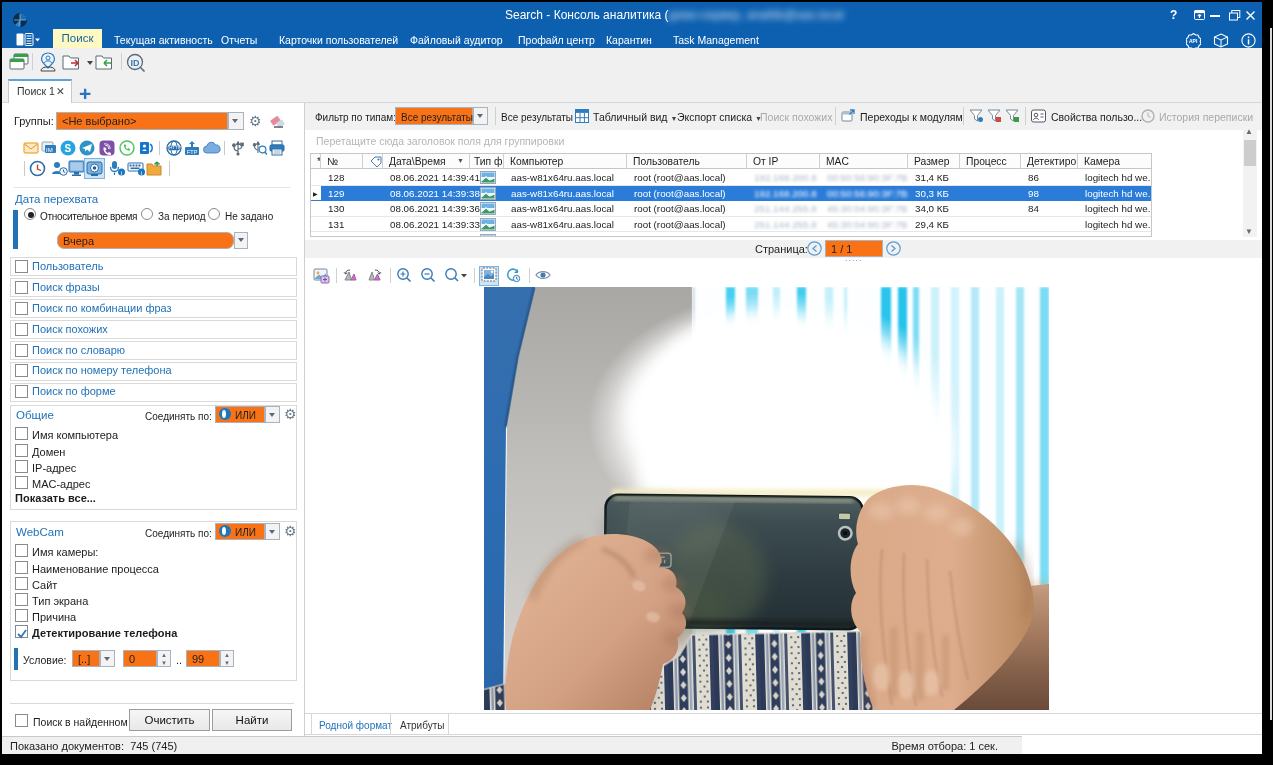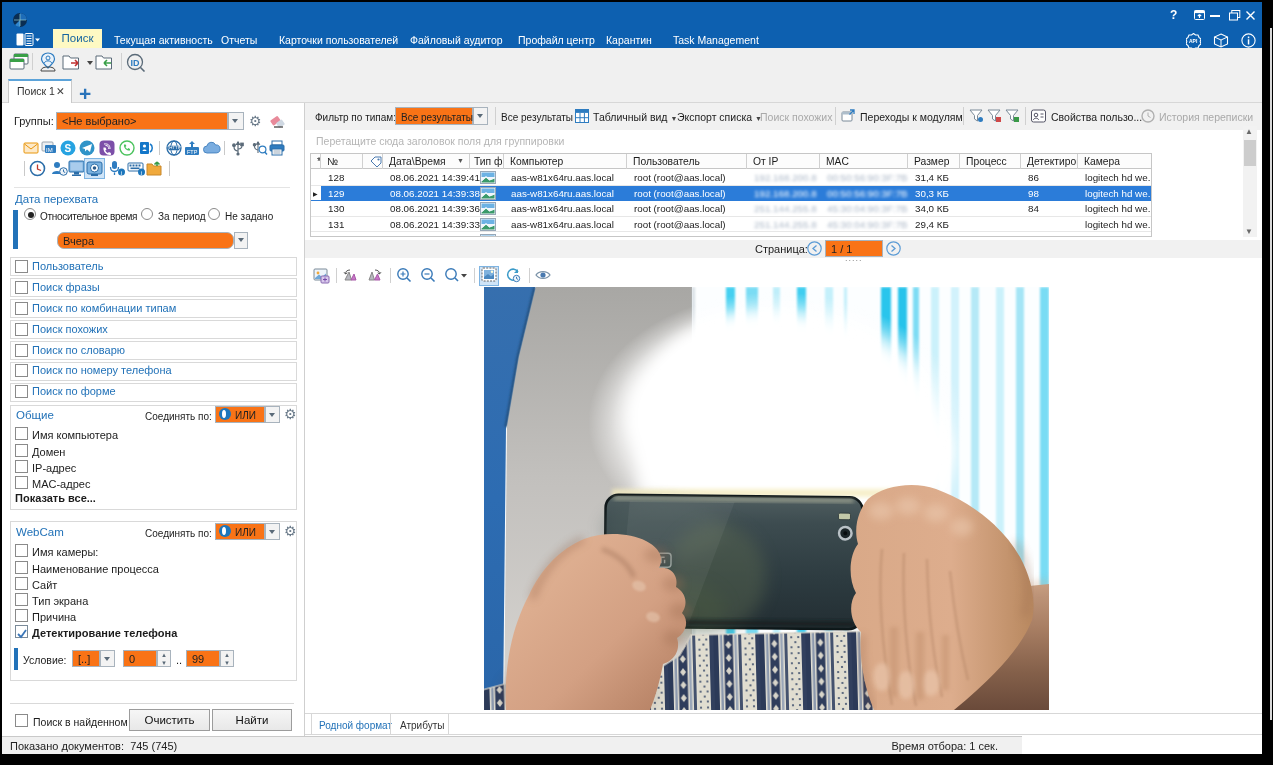--- a/index.html
+++ b/index.html
@@ -60,20 +60,21 @@
   <div class="abs menubar"></div>
   <div class="abs toolbar"></div>
   <div class="abs tabstrip"></div>
   <svg class="abs" style="left:11px;top:11px;" width="14" height="14">
         <circle cx="7" cy="7" r="7" fill="#0a2d52"></circle>
         <path d="M7 0 A7 7 0 0 1 14 7 L7 7 Z" fill="#1d6cb8"></path>
         <path d="M2 12 A7 7 0 0 0 7 14 L7 7 Z" fill="#2e86d0"></path>
         <line x1="7" y1="1" x2="7" y2="13" stroke="#9cc" stroke-width="0.7"></line>
         <line x1="1" y1="7" x2="13" y2="7" stroke="#9cc" stroke-width="0.7"></line>
       </svg>
+  <div class="abs ttxt" style="left:503px;top:6px;">Search - Консоль аналитика (<span style="filter:blur(3px);color:rgba(235,242,250,0.85);">демо-сервер, analitik@aas.local</span></div>
 
   <div class="abs ttxt" style="left:1168px;top:6px;font-weight:bold;">?</div>
   <svg class="abs" style="left:1192px;top:8px;" width="11" height="10">
         <rect x="0.5" y="0.5" width="10" height="9" rx="1" fill="none" stroke="#fff"></rect>
         <rect x="0.5" y="0.5" width="10" height="2.6" fill="#fff"></rect>
         <path d="M5.5 8 L5.5 4.5 M5.5 4.5 l-1.7 1.7 M5.5 4.5 l1.7 1.7" stroke="#fff" stroke-width="1.1" fill="none"></path>
       </svg>
   <div class="abs" style="left:1208px;top:13px;width:10px;height:2px;background:#fff;"></div>
   <svg class="abs" style="left:1227px;top:8px;" width="12" height="11">
         <rect x="2.8" y="0.5" width="8" height="7" fill="none" stroke="#fff"></rect>
@@ -316,21 +317,21 @@
     <div class="abs carr" style="left:233.5px;top:135px;"></div>
 
     <div class="abs rowbox" style="top:154px;"></div>
         <div class="abs cb" style="left:11px;top:157px;"></div>
         <div class="abs blue fs11" style="left:28px;top:157px;color:#2272b8;">Пользователь</div>
     <div class="abs rowbox" style="top:175px;"></div>
         <div class="abs cb" style="left:11px;top:178px;"></div>
         <div class="abs blue fs11" style="left:28px;top:178px;color:#2272b8;">Поиск фразы</div>
     <div class="abs rowbox" style="top:196px;"></div>
         <div class="abs cb" style="left:11px;top:199px;"></div>
-        <div class="abs blue fs11" style="left:28px;top:199px;color:#2272b8;">Поиск по комбинации типам</div>
+        <div class="abs blue fs11" style="left:28px;top:199px;color:#2272b8;">Поиск по комбинации фраз</div>
     <div class="abs rowbox" style="top:217px;"></div>
         <div class="abs cb" style="left:11px;top:220px;"></div>
         <div class="abs blue fs11" style="left:28px;top:220px;color:#2272b8;">Поиск похожих</div>
     <div class="abs rowbox" style="top:238px;"></div>
         <div class="abs cb" style="left:11px;top:241px;"></div>
         <div class="abs blue fs11" style="left:28px;top:241px;color:#2272b8;">Поиск по словарю</div>
     <div class="abs rowbox" style="top:258.5px;"></div>
         <div class="abs cb" style="left:11px;top:261px;"></div>
         <div class="abs blue fs11" style="left:28px;top:261px;color:#2272b8;">Поиск по номеру телефона</div>
     <div class="abs rowbox" style="top:279.5px;"></div>

